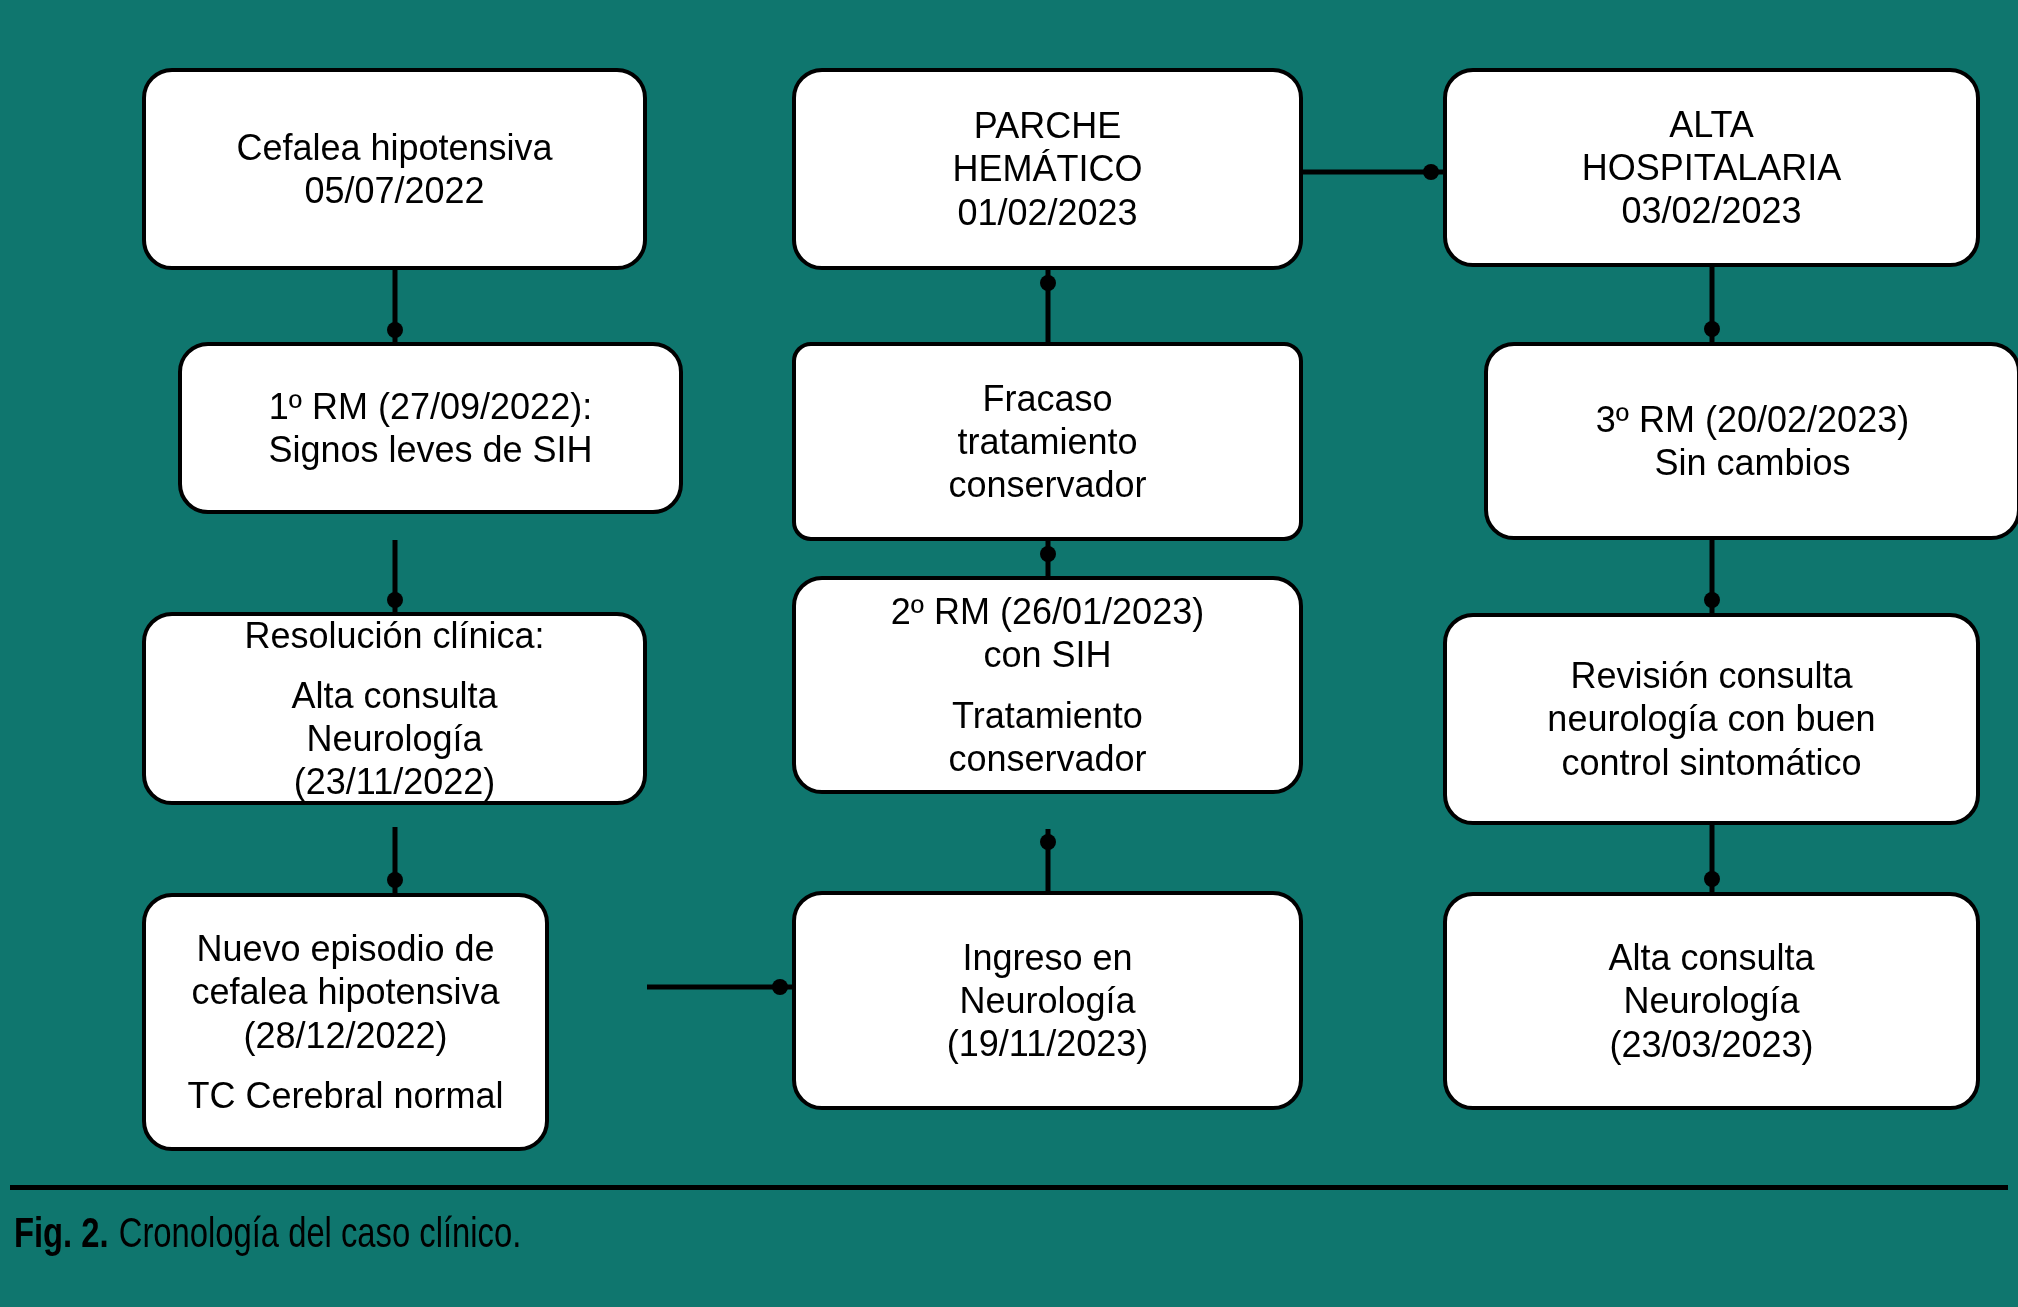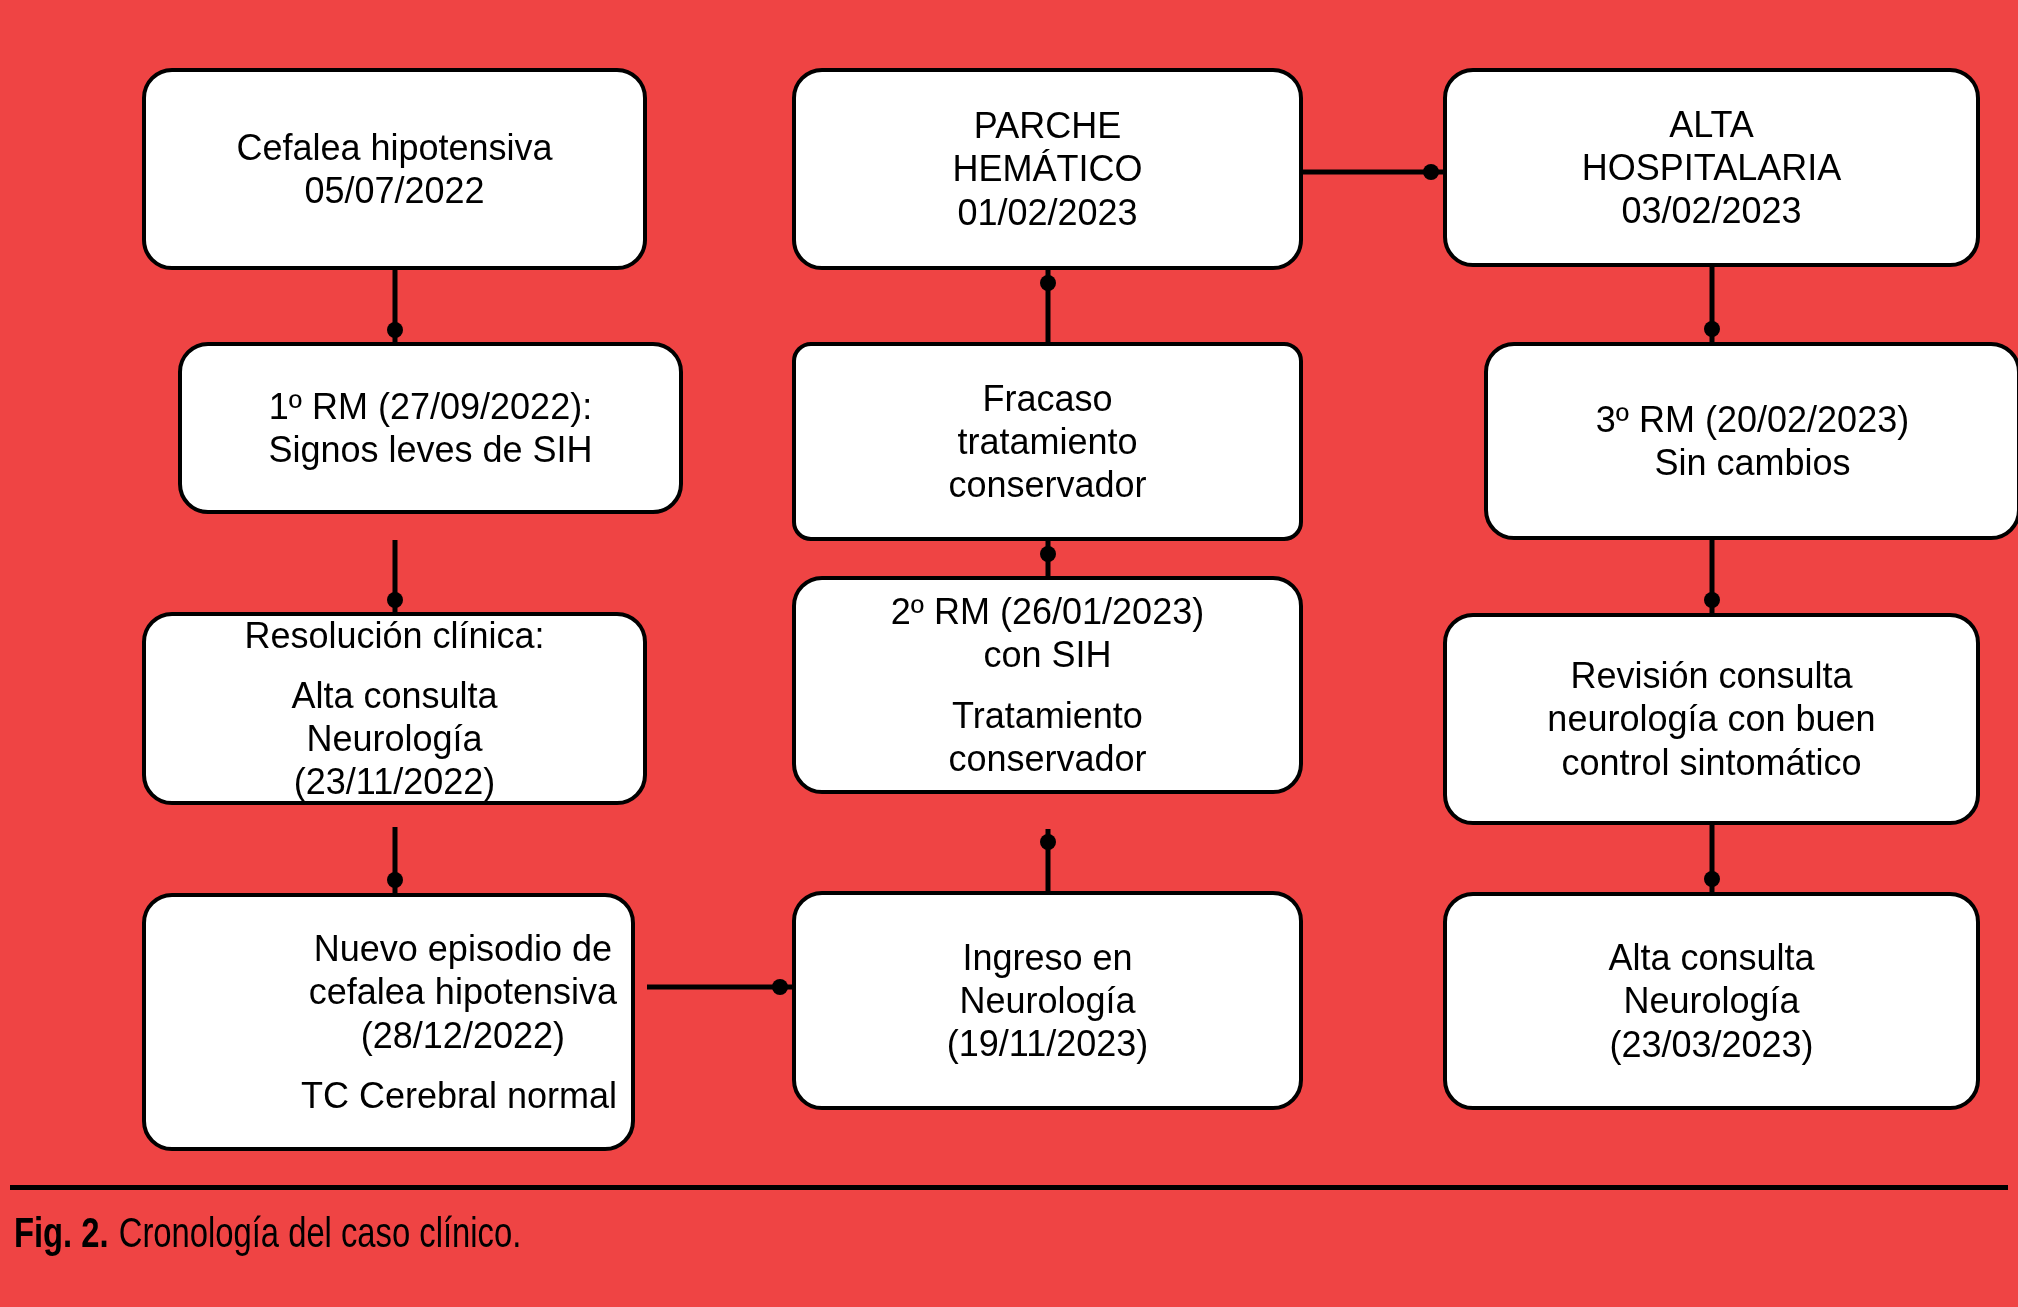--- a/index.html
+++ b/index.html
@@ -5,21 +5,21 @@
 <style>
   html, body {
     margin: 0;
     padding: 0;
     background: #ffffff;
   }
   .page {
     position: relative;
     width: 2018px;
     height: 1307px;
-    background: #ef4444;
+    background: #0f766e;
     font-family: "Liberation Sans", sans-serif;
     color: #000000;
     overflow: hidden;
   }
   .connector-layer {
     position: absolute;
     left: 0;
     top: 0;
     width: 2018px;
     height: 1307px;
@@ -139,21 +139,21 @@
 Signos leves de SIH</p>
   </div>
 
   <div class="node" style="left:142px; top:612px; width:505px; height:193px;">
     <p>Resolución clínica:</p>
     <p>Alta consulta
 Neurología
 (23/11/2022)</p>
   </div>
 
-  <div class="node" style="left:142px; top:893px; width:493px; height:258px;align-items:flex-end;">
+  <div class="node" style="left:142px; top:893px; width:407px; height:258px;">
     <p>Nuevo episodio de
 cefalea hipotensiva
 (28/12/2022)</p>
     <p>TC Cerebral normal</p>
   </div>
 
   <div class="node" style="left:792px; top:68px; width:511px; height:202px;">
     <p>PARCHE
 HEMÁTICO
 01/02/2023</p>

